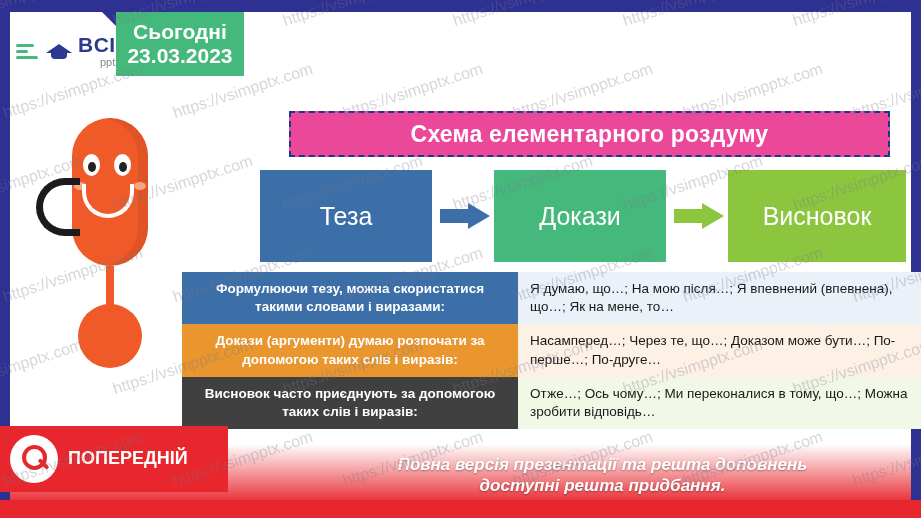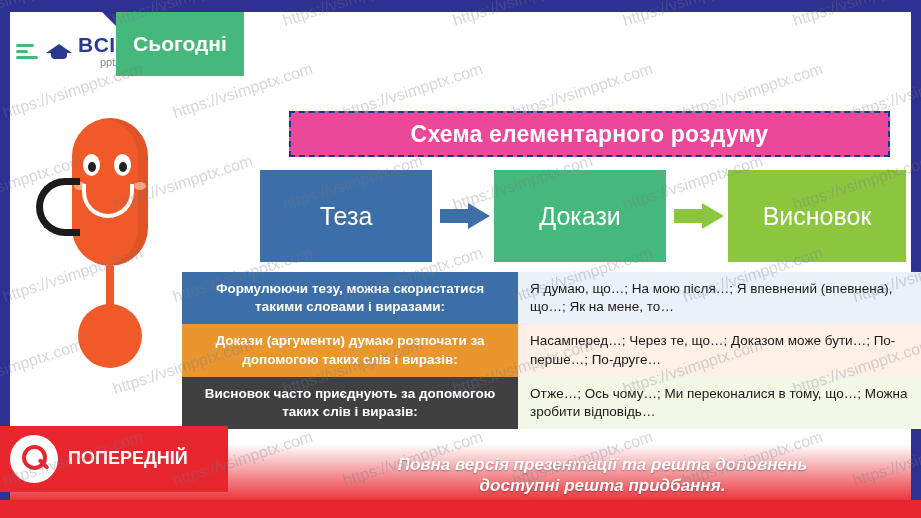--- a/index.html
+++ b/index.html
@@ -281,20 +281,21 @@
     </div>
     <div class="logo-cap"></div>
     <div class="logo-text">
       <span class="logo-main">BCIM</span>
       <span class="logo-sub">pptx</span>
     </div>
   </div>
 
   <div class="date-badge">
     <span class="d1">Сьогодні</span>
+    <span class="d2">23.03.2023</span>
   </div>
 
 
   <div class="title-banner">
     <span>Схема елементарного роздуму</span>
   </div>
 
   <div class="flow">
     <div class="flow-box fb1">
       <span>Теза</span>

